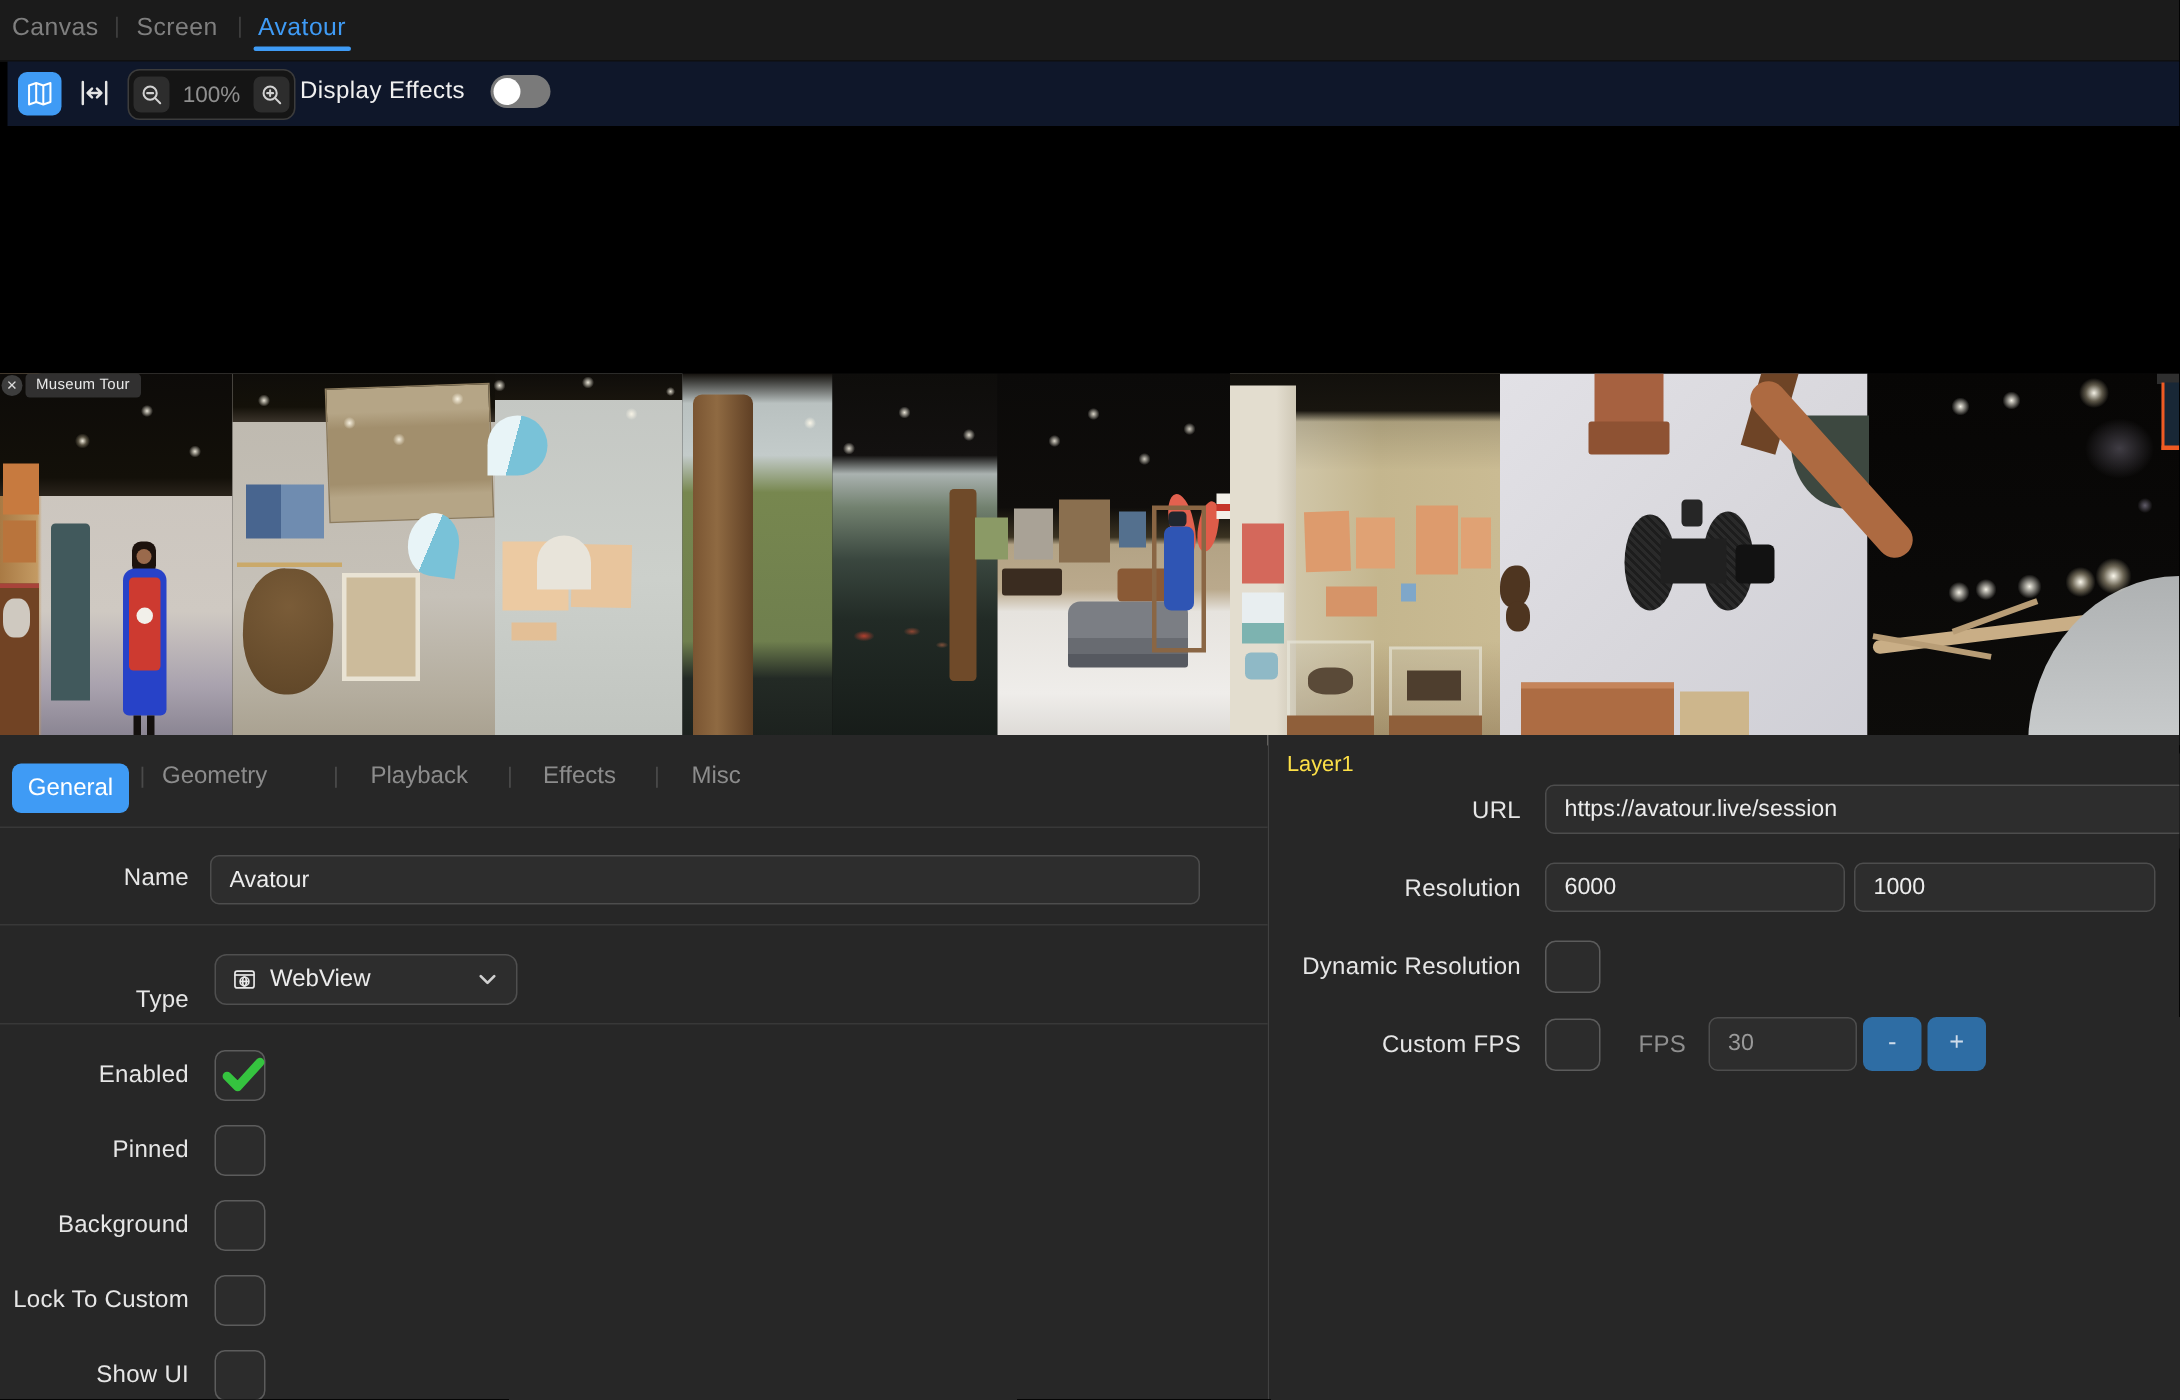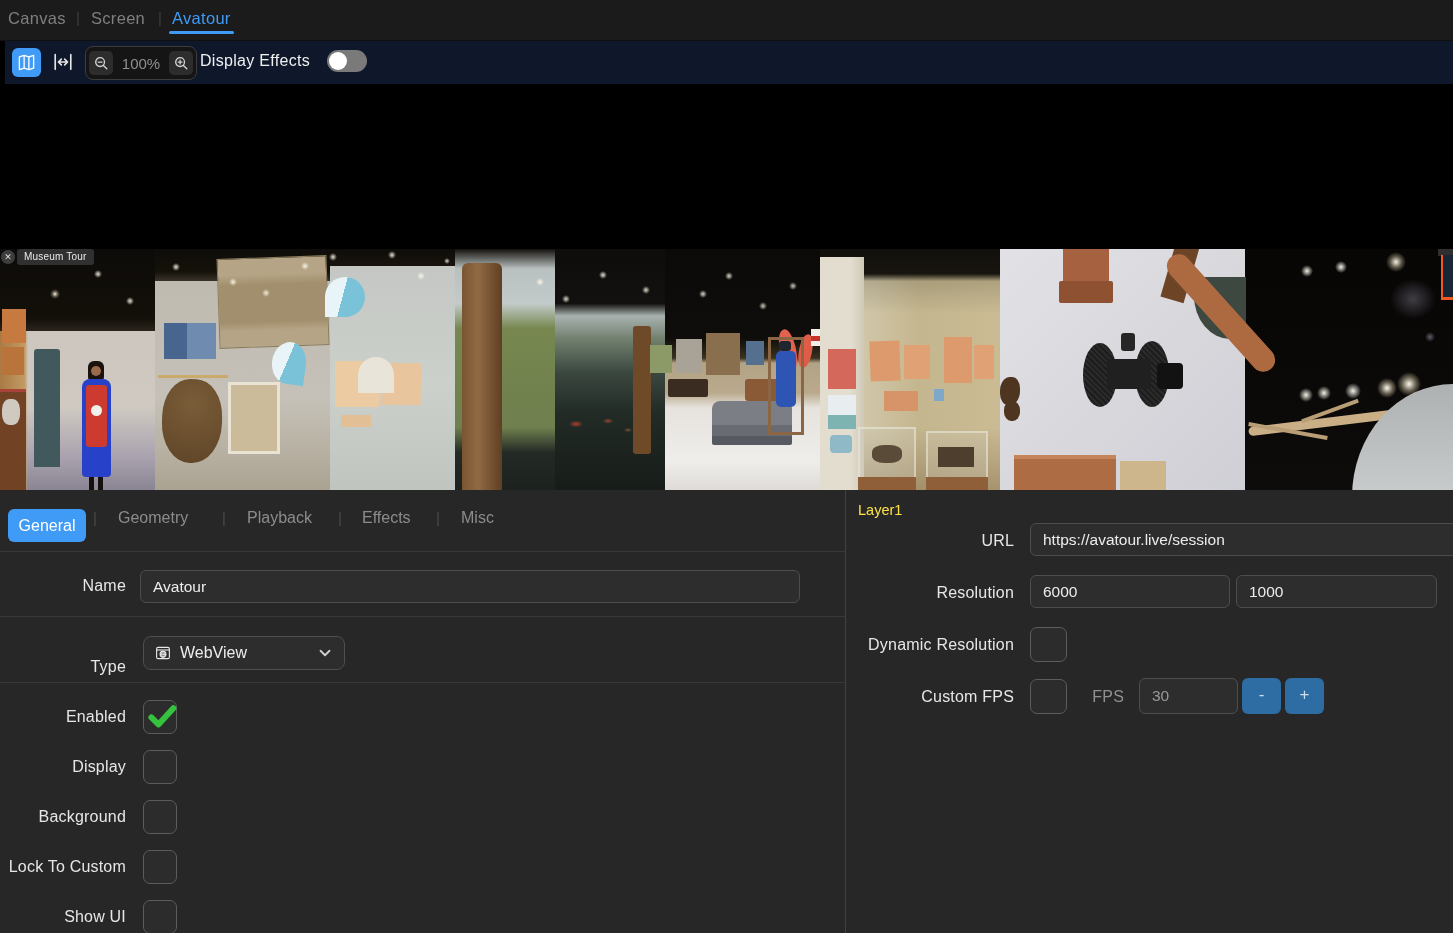--- a/index.html
+++ b/index.html
@@ -403,21 +403,21 @@
       <div class="partial-tag pd"></div>
       <div class="partial-box pd"></div>
     </div>
         </div>
     </div>
   </div>
 
   <div class="panel panel-left">
     <div class="seg-tab active">General</div>
     <span class="seg-sep" style="left:93px">|</span>
-    <span class="seg-tab" style="left:118px">Geometry</span>
+    <span class="seg-tab" style="left:108px">Geometry</span>
     <span class="seg-sep" style="left:222px">|</span>
     <span class="seg-tab" style="left:247px">Playback</span>
     <span class="seg-sep" style="left:338px">|</span>
     <span class="seg-tab" style="left:362px">Effects</span>
     <span class="seg-sep" style="left:436px">|</span>
     <span class="seg-tab" style="left:461px">Misc</span>
 
     <div class="hdiv" style="top:61px"></div>
     <div class="hdiv" style="top:126px"></div>
     <div class="hdiv" style="top:192px"></div>
@@ -446,21 +446,21 @@
 
     <span class="flabel" style="top:218px">Enabled</span>
     <div class="checkbox checked" style="left:143px;top:210px;">
       <span class="tick">
           <svg width="34" height="34" viewBox="0 0 24 24" fill="none" stroke="#35C33F" stroke-width="4.2" stroke-linecap="round" stroke-linejoin="round">
             <path d="M4.5 13l5 5L20 6.5"></path>
           </svg>
         </span>
     </div>
 
-    <span class="flabel" style="top:268px">Display</span>
+    <span class="flabel" style="top:268px">Pinned</span>
     <div class="checkbox" style="left:143px;top:260px;">
       
     </div>
 
     <span class="flabel" style="top:318px">Background</span>
     <div class="checkbox" style="left:143px;top:310px;">
       
     </div>
 
     <span class="flabel" style="top:368px">Lock To Custom</span>

